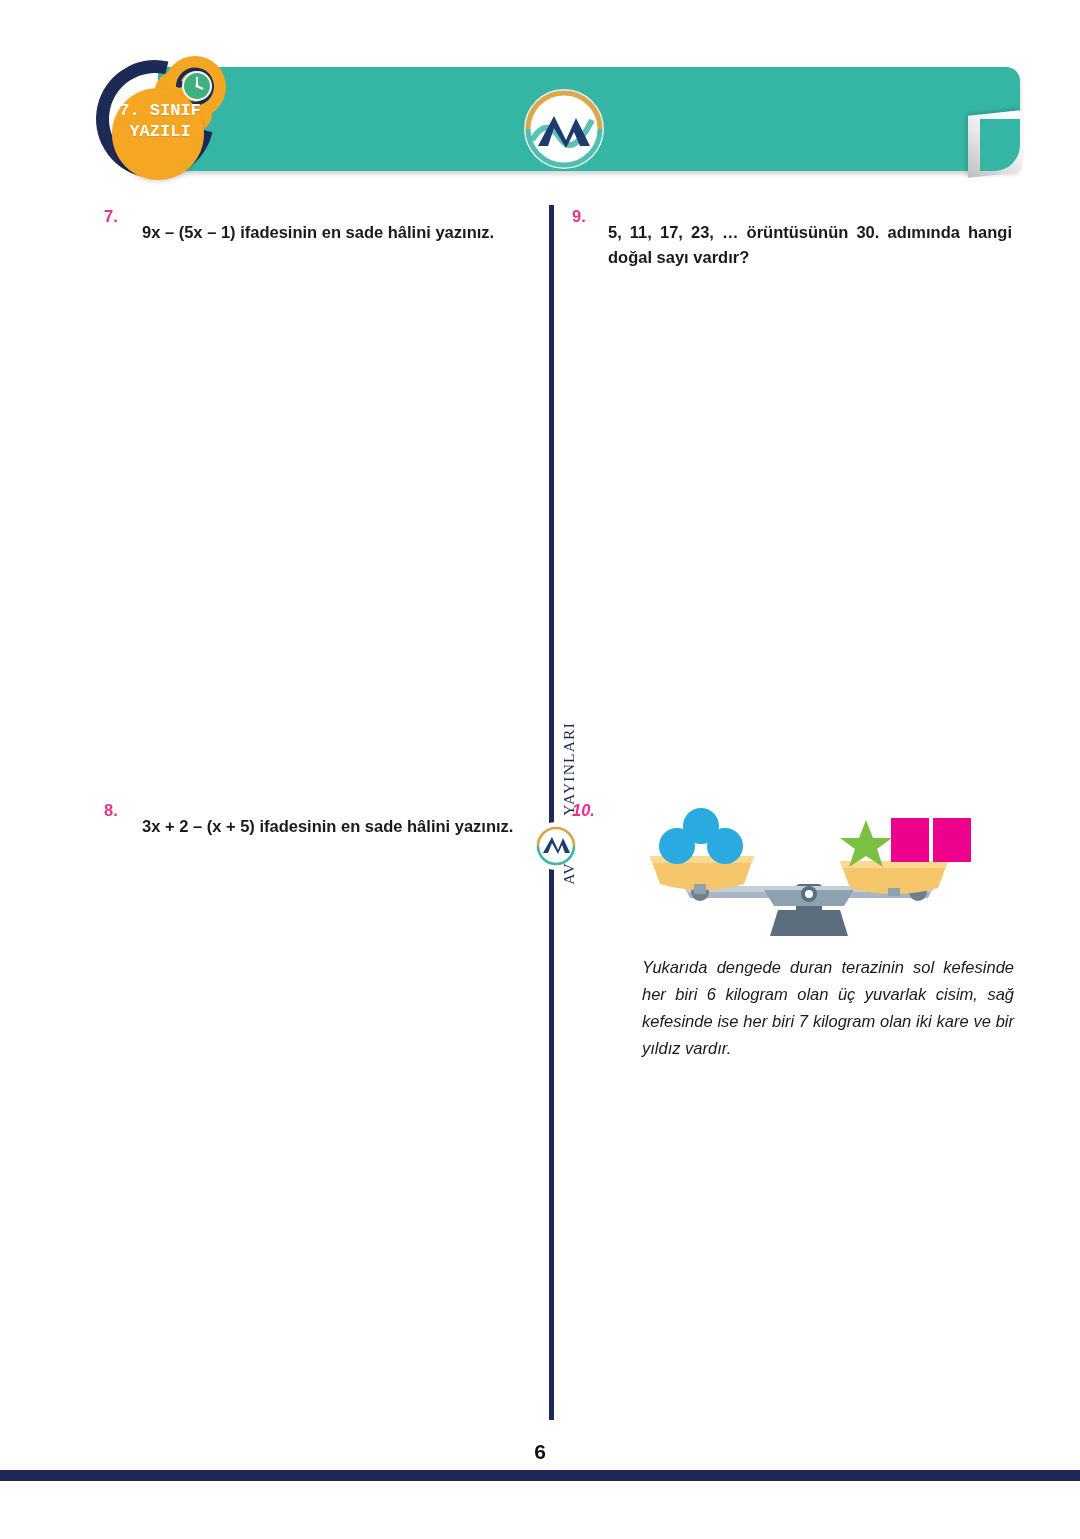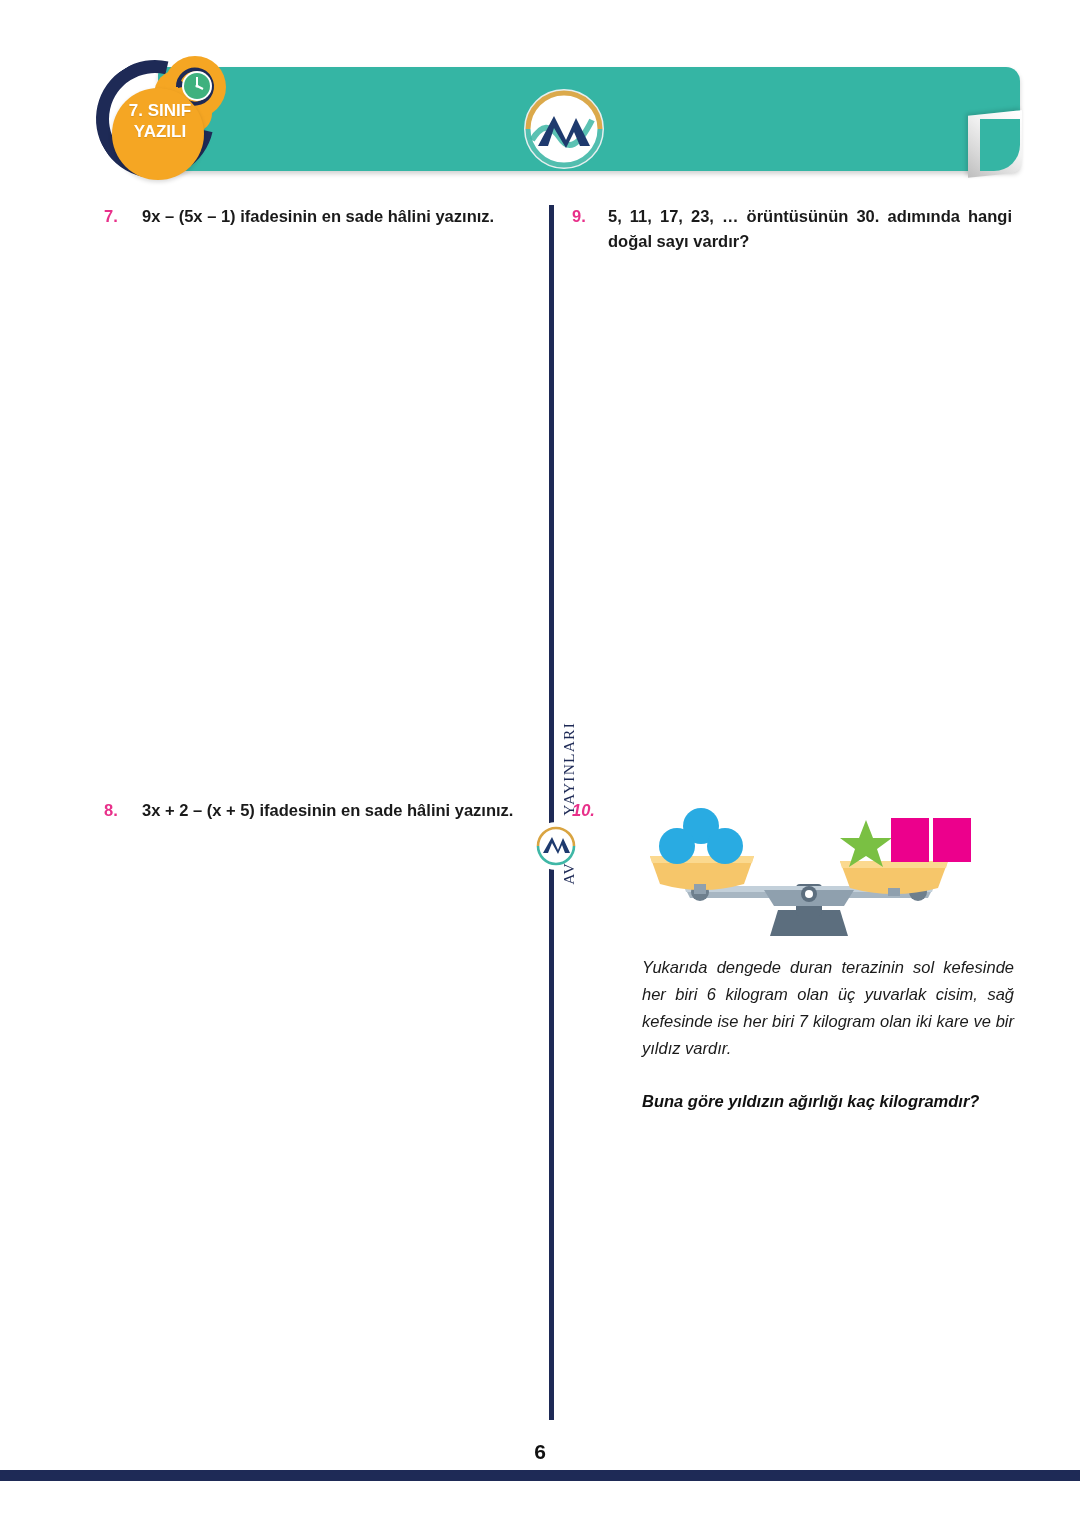--- a/index.html
+++ b/index.html
@@ -14,20 +14,21 @@
     font-family: "Liberation Sans", sans-serif;
     overflow: hidden;
   }
 
   
   .header {
     position: absolute;
     left: 0; top: 0;
     width: 1080px;
     height: 195px;
+    font-family: Liberation Mono, monospace;
   }
 
   .banner {
     position: absolute;
     left: 158px;
     top: 67px;
     width: 862px;
     height: 104px;
     background: #35B5A4;
     border-radius: 8px 14px 6px 8px;
@@ -199,20 +200,21 @@
     flex: 0 0 auto;
     line-height: 25px;
   }
   .q-body {
     font-size: 16.5px;
     font-weight: bold;
     color: #1A1A1A;
     line-height: 25px;
     text-align: justify;
     text-justify: inter-word;
+    margin-top: 16px;
   }
 
   #q7 { left: 104px; top: 204px; width: 438px; }
   #q7 .q-num { width: 38px; }
   #q7 .q-body { width: 396px; }
 
   #q8 { left: 104px; top: 798px; width: 438px; }
   #q8 .q-num { width: 38px; }
   #q8 .q-body { width: 396px; }
 
@@ -383,18 +385,17 @@
 
         <polygon points="222,22 229,40 248,40 233,51 239,69 222,58 205,69 211,51 196,40 215,40" fill="#7AC043"></polygon>
 
         <rect x="247" y="20" width="38" height="44" fill="#EC008C"></rect>
         <rect x="289" y="20" width="38" height="44" fill="#EC008C"></rect>
       </svg>
     </div>
 
     <p class="q10-para">Yukarıda dengede duran terazinin sol kefesinde her biri 6 kilogram olan üç yuvarlak cisim, sağ kefesinde ise her biri 7 kilogram olan iki kare ve bir yıldız vardır.</p>
 
-    <p class="q10-bold">Buna göre yıldızın ağırlığı kaç kilogramdır?</p>
   </div>
 </div>
 
 <div class="page-num">6</div>
 <div class="footer-bar"></div>
 
 </body></html>

